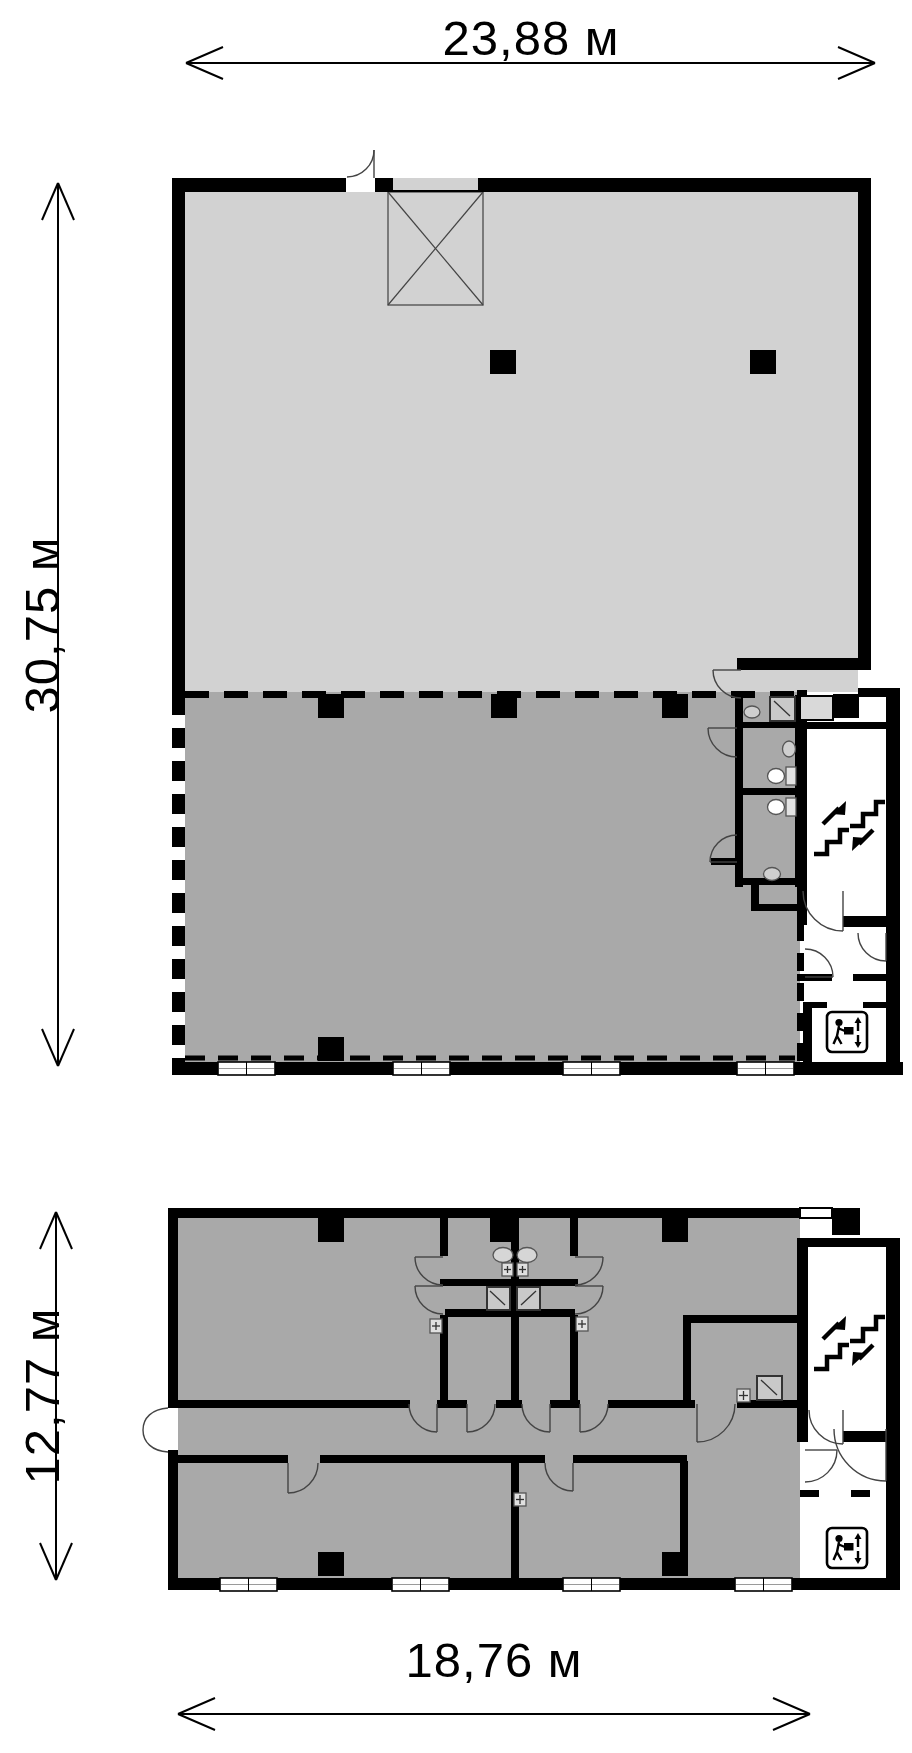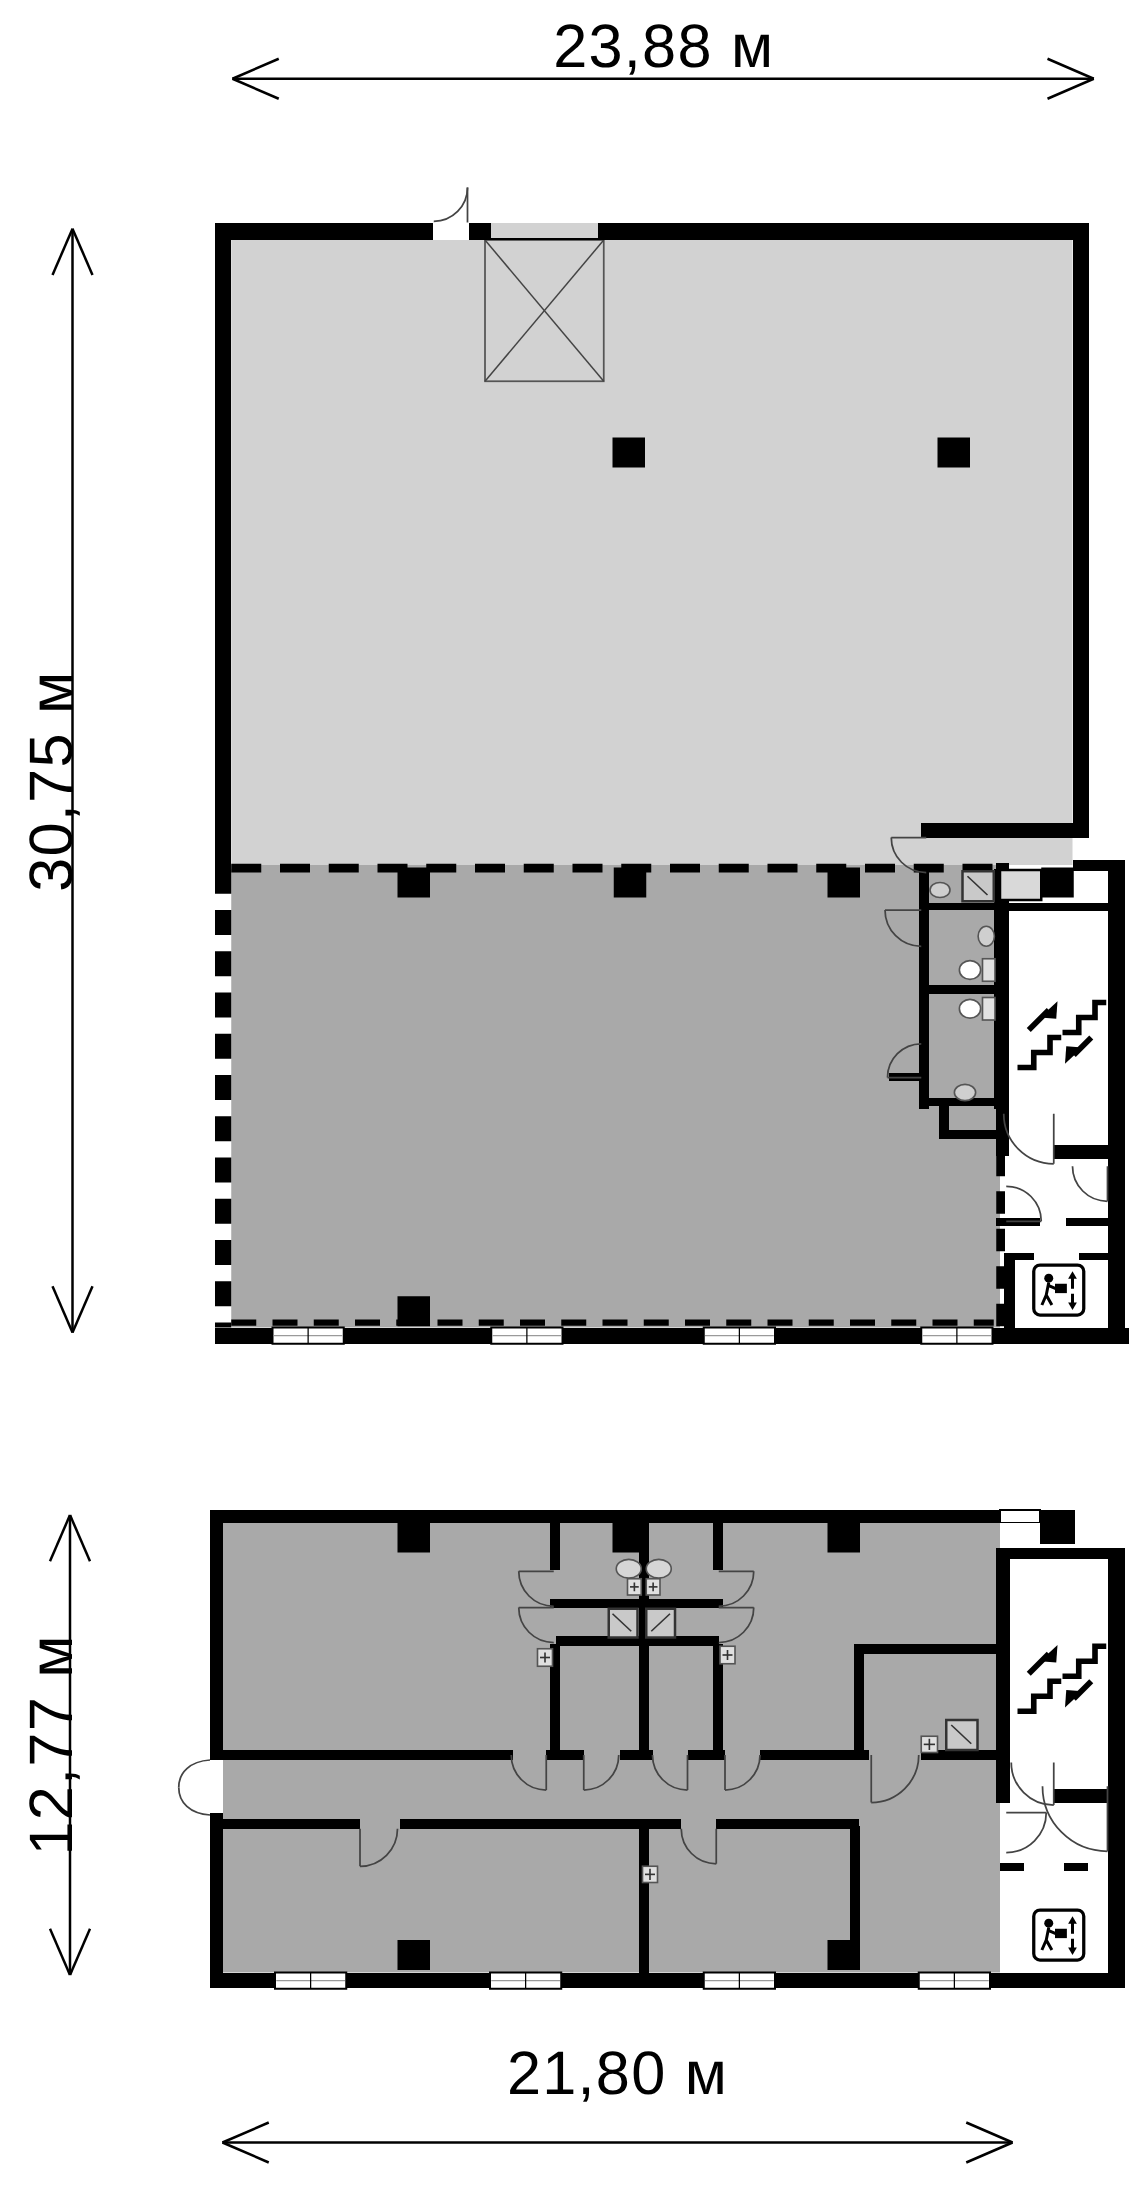--- a/index.html
+++ b/index.html
@@ -15,21 +15,21 @@
   .dim-label.vert{transform:translate(-50%,-50%) rotate(-90deg);}
 </style>
 </head>
 <body>
 
 <div id="stage">
 
   <div class="dim-label" style="left:531px;top:38px;">23,88 м</div>
   <div class="dim-label vert" style="left:42px;top:625px;">30,75 м</div>
   <div class="dim-label vert" style="left:42px;top:1396px;">12,77 м</div>
-  <div class="dim-label" style="left:494px;top:1660px;">21,80 м</div>
+  <div class="dim-label" style="left:494px;top:1660px;">18,76 м</div>
 
   <svg id="plan-svg" width="912" height="1753" viewBox="0 0 912 1753">
 
     <defs>
 
       <g id="win">
         <rect x="0" y="0" width="57" height="13" fill="#ffffff" stroke="#000" stroke-width="1.6"></rect>
         <line x1="1" y1="6.5" x2="56" y2="6.5" stroke="#9a9a9a" stroke-width="1"></line>
         <line x1="28.5" y1="0" x2="28.5" y2="13" stroke="#000" stroke-width="1"></line>
       </g>

